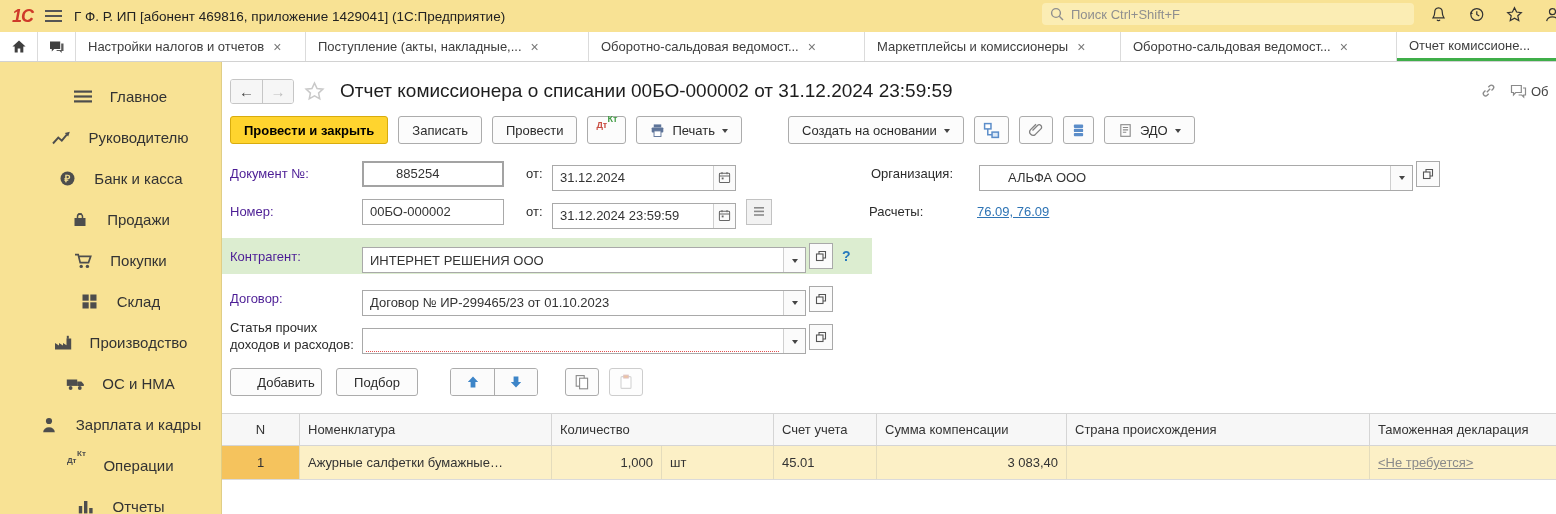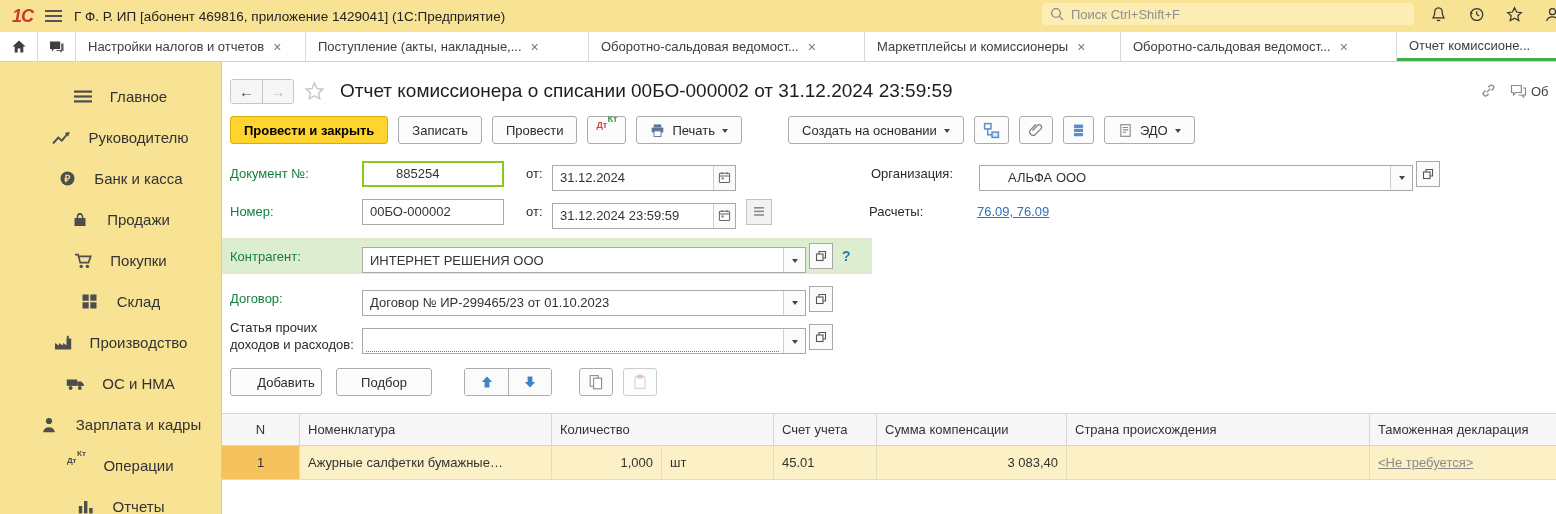--- a/index.html
+++ b/index.html
@@ -44,24 +44,24 @@
   .btn.primary{background:#FFD42E;border-color:#D8AC0E;font-weight:bold;color:#000;}
   .btn.iconb{padding:0 8px;}
   .caret{width:0;height:0;border:3.5px solid transparent;border-top:4.5px solid #444;margin-top:4px;}
   .gap26{width:26px;flex:none;}
   .dtkt{position:relative;width:21px;height:19px;font-size:9px;font-weight:bold;line-height:1;}
   .dtkt .dt{position:absolute;top:0;left:0;color:#C84B3F;}
   .dtkt .kt{position:absolute;bottom:16px;right:0;color:#3E9B42;}
 
   
   .frow{display:flex;align-items:center;margin-left:8px;height:27px;}
-  .lbl{width:132px;flex:none;color:#15803d;}
+  .lbl{width:132px;flex:none;color:#4c1d95;}
   .lbl2{width:132px;flex:none;color:#2b2b2b;line-height:1.3;}
   .inp{height:26px;border:1px solid #A9A9A9;display:flex;align-items:center;padding:0 7px;background:#fff;cursor:text;}
-  .inp.focus{border:2px solid #84cc16;padding-left:32px;}
+  .inp.focus{border:2px solid #a3a3a3;padding-left:32px;}
   .combo{display:flex;border:1px solid #A9A9A9;height:26px;background:#fff;position:relative;cursor:pointer;margin-top:8px;}
   .combo .cv{padding:0 7px;display:flex;align-items:center;flex:1;overflow:hidden;white-space:nowrap;}
   .combo .cd{width:22px;flex:none;border-left:1px solid #CFCFCF;display:flex;align-items:center;justify-content:center;background:#FBFBFB;}
   .combo.req:after{content:"";position:absolute;left:3px;right:26px;bottom:1px;border-bottom:1px dotted #E05050;}
   .sqbtn{width:24px;height:26px;flex:none;border:1px solid #A9A9A9;margin-left:3px;display:flex;align-items:center;justify-content:center;background:#FBFBFB;cursor:pointer;}
   .mini{font-size:13px;color:#2b2b2b;}
   .green{background:#DCEDD0;height:36px;width:650px;display:flex;align-items:center;padding-left:8px;margin-top:13px;}
   .q{color:#2779BD;font-weight:bold;font-size:14px;margin-left:9px;cursor:pointer;}
   .link{color:#2E74B5;text-decoration:underline;cursor:pointer;}
 
@@ -497,21 +497,21 @@
             <rect x="1.5" y="4" width="6.5" height="6.5"></rect>
             <path d="M4 4 V1.5 H10.5 V8 H8"></path>
           </svg>
       </div>
     </div>
 
     <div class="frow" style="margin-top:13px;height:30px;">
       <div class="btn" style="width:92px;justify-content:center;padding-left:33px;">
           <span>Добавить</span>
         </div>
-      <div class="btn" style="width:96px;justify-content:center;margin-left:14px;align-items:center;">
+      <div class="btn" style="width:82px;justify-content:center;margin-left:14px;align-items:center;">
           <span>Подбор</span>
         </div>
       <div class="arrows" style="margin-left:32px;">
         <div class="arrow">
           <svg width="14" height="14" viewBox="0 0 14 14">
               <path d="M7 1.5 L12.2 7 H9.4 V12.5 H4.6 V7 H1.8 Z" fill="#3D85C8"></path>
             </svg>
         </div>
         <div class="arrow">
           <svg width="14" height="14" viewBox="0 0 14 14">

